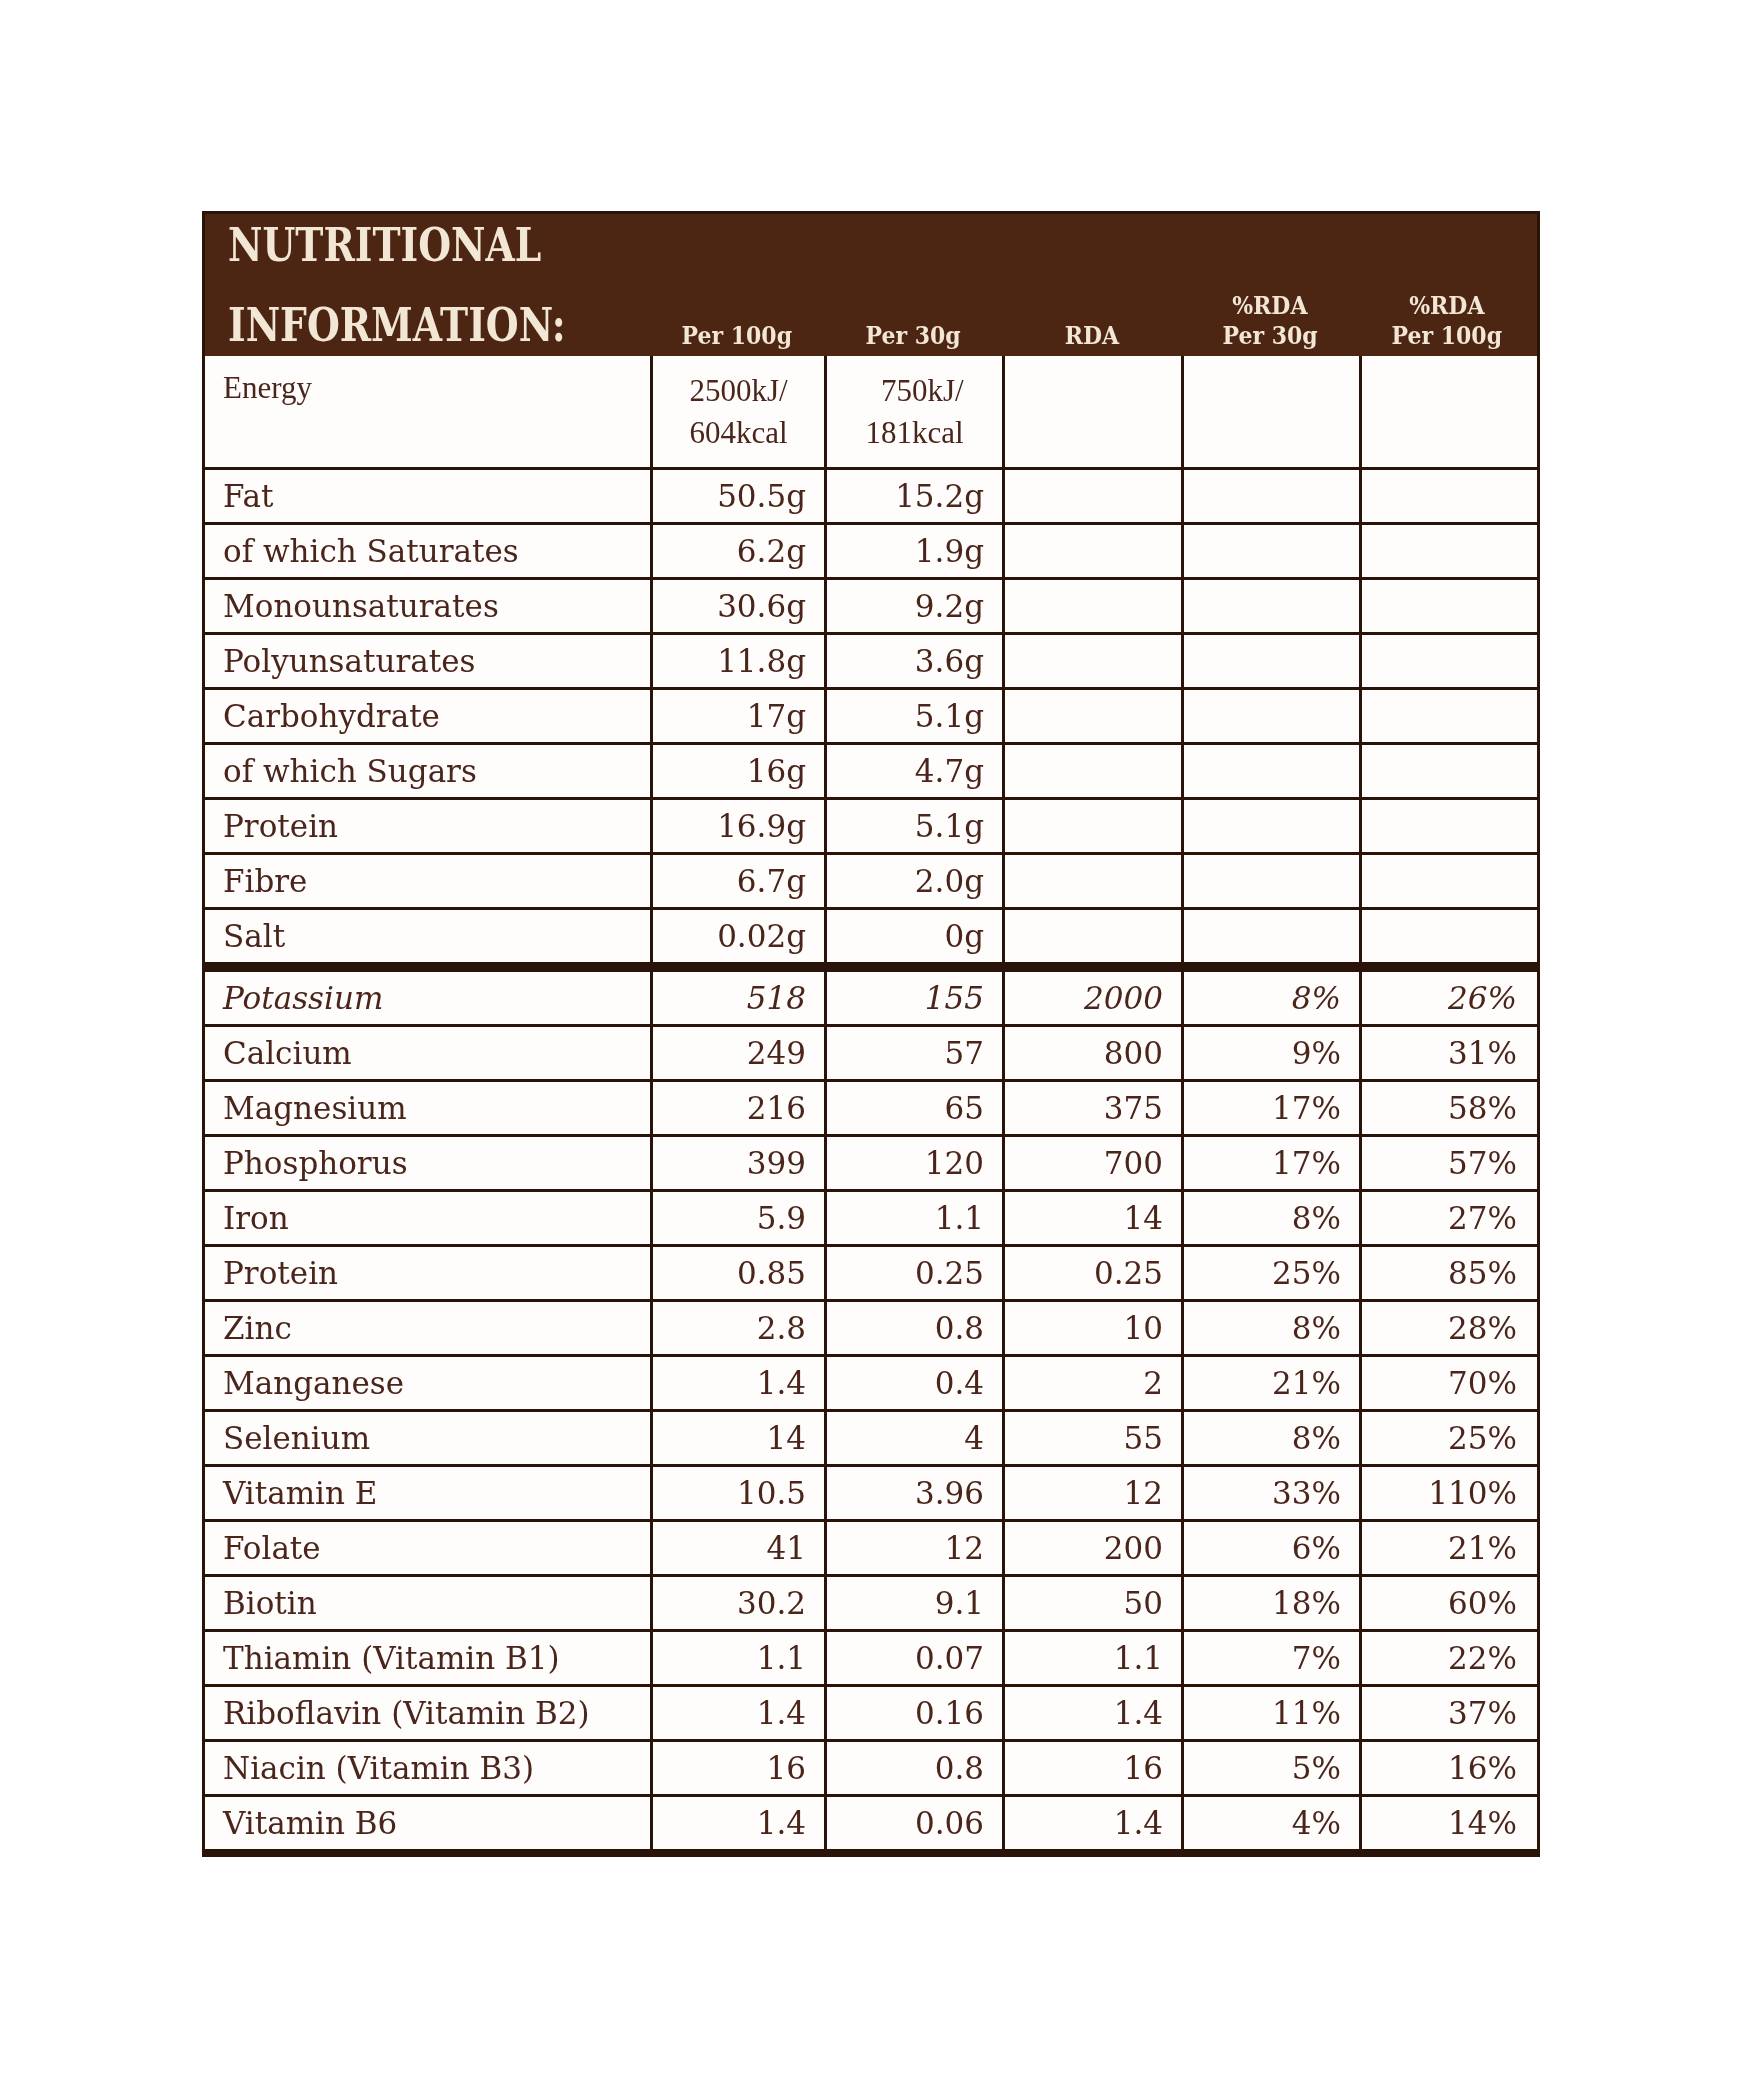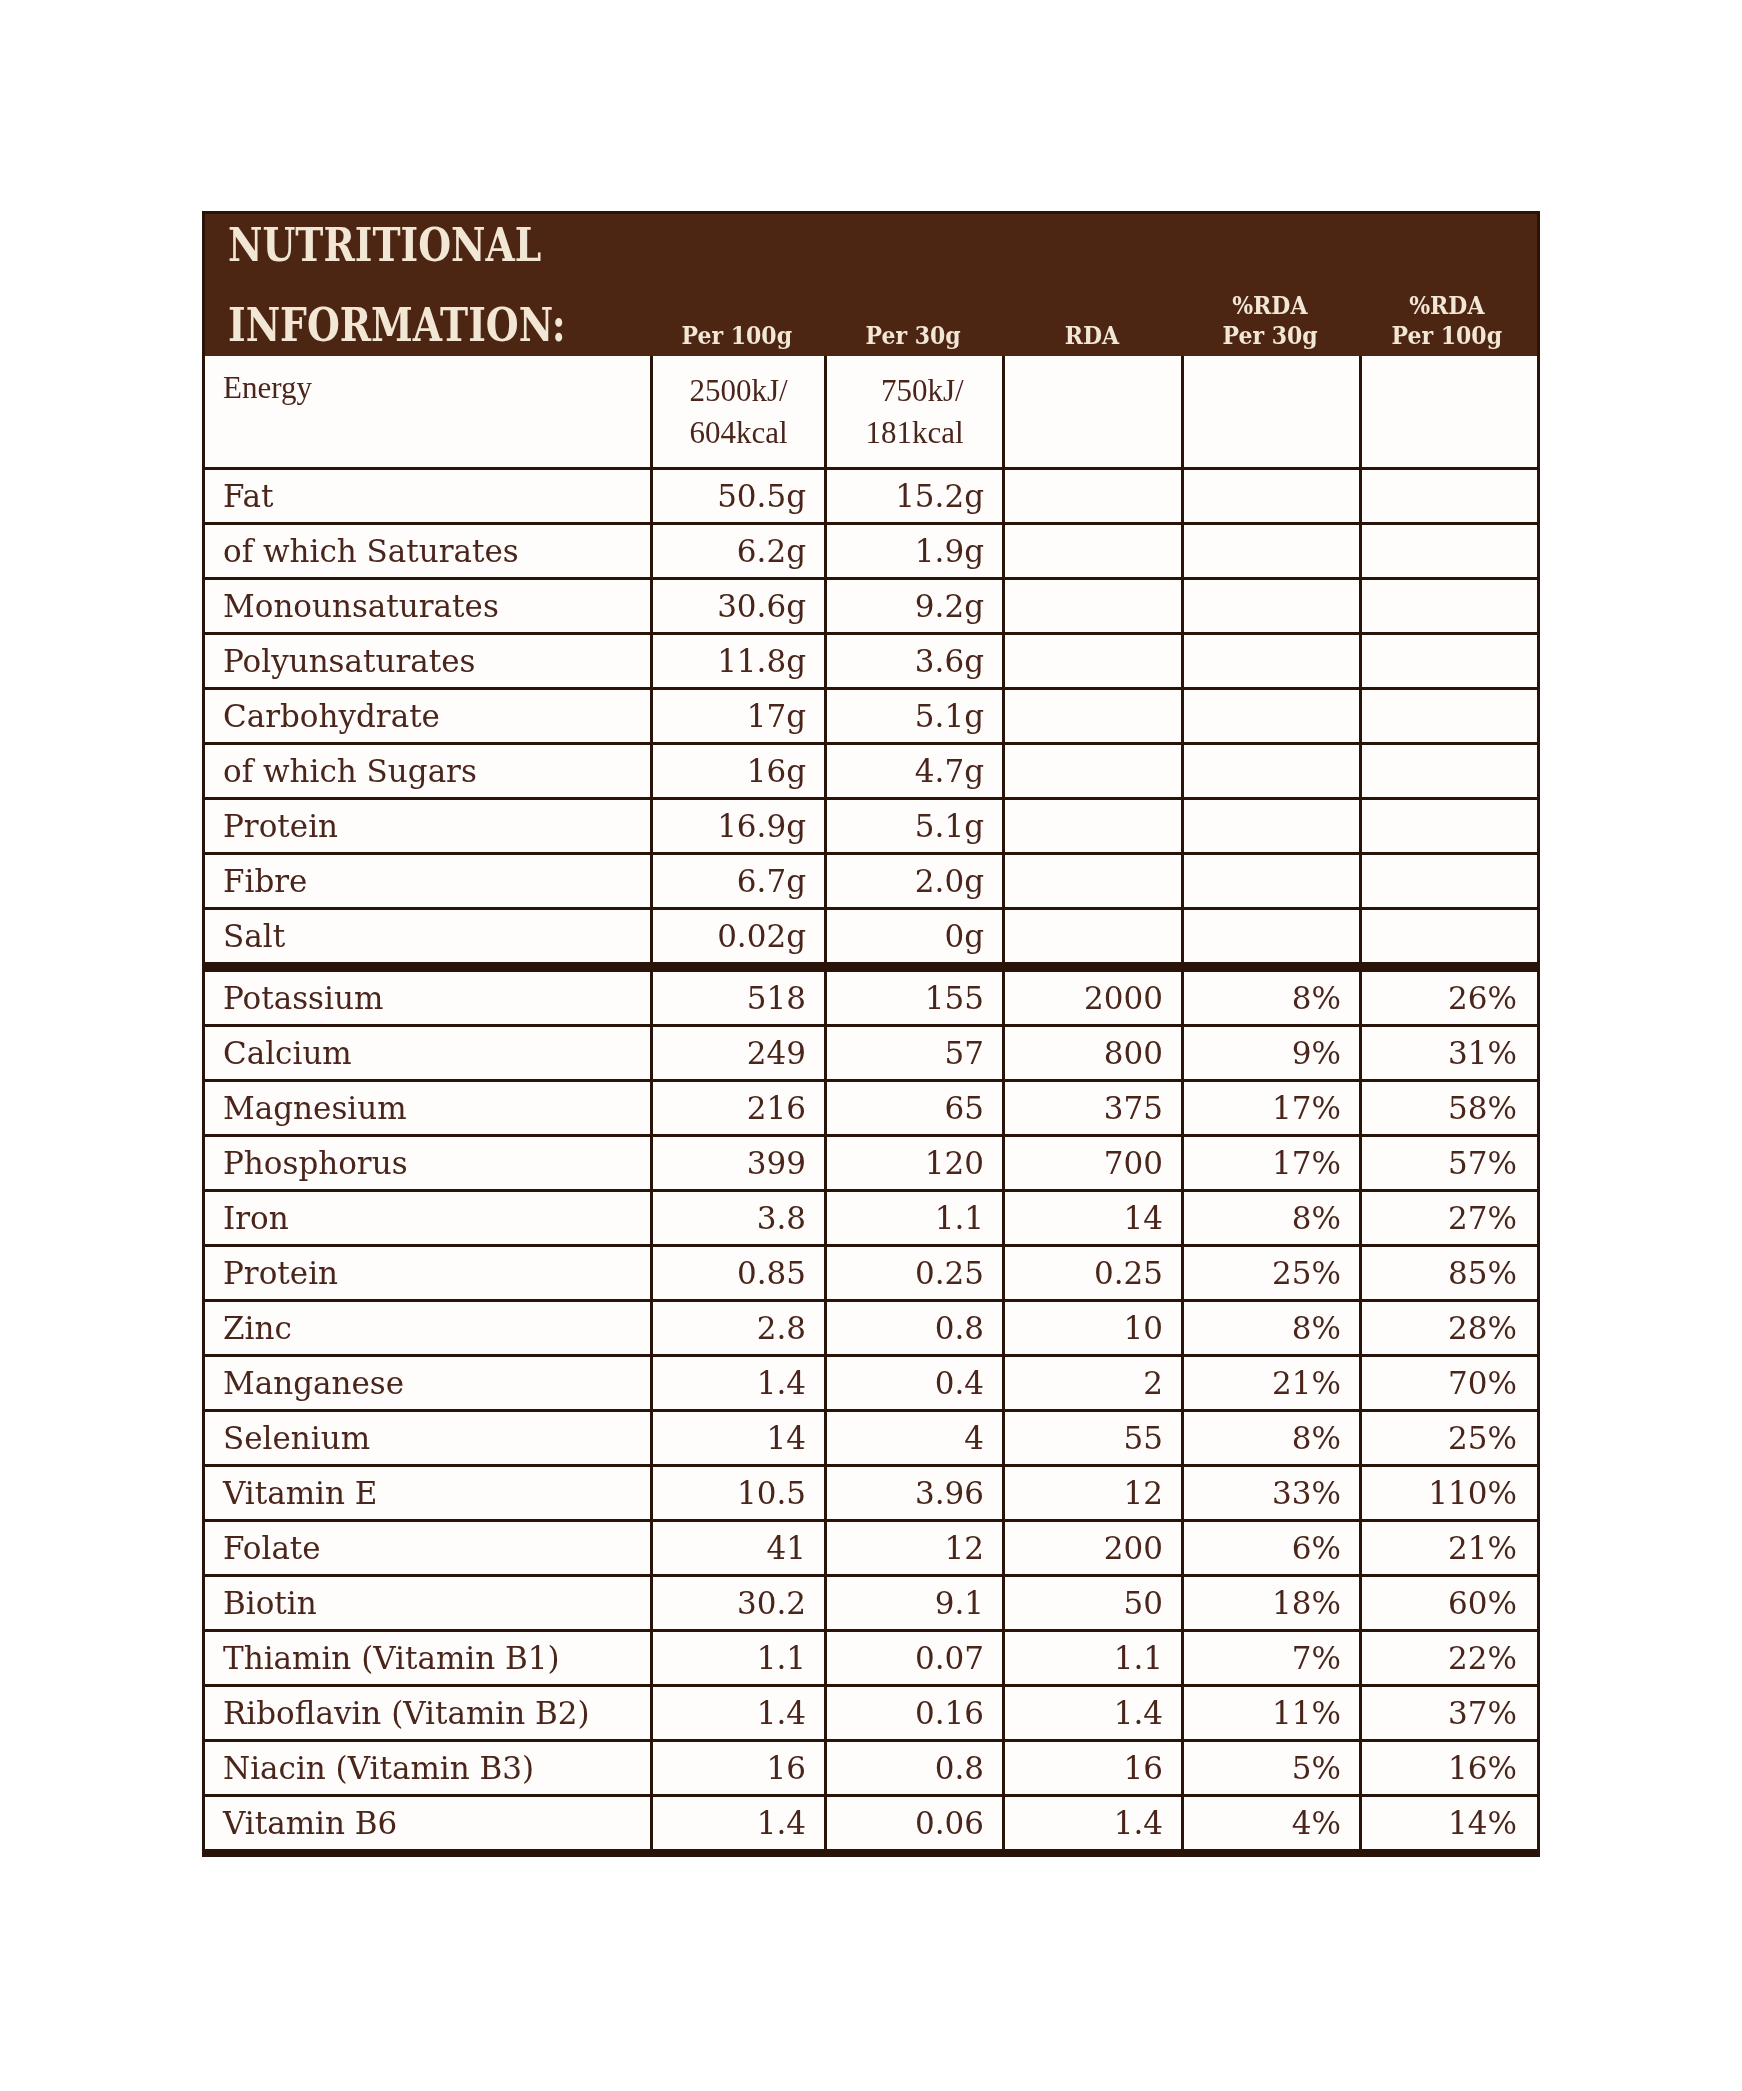--- a/index.html
+++ b/index.html
@@ -78,21 +78,21 @@
   
   .rows { background: #fffdfb; }
   .row {
     display: grid;
     grid-template-columns: 445px 174px 178px 179px 178px 176px;
     min-height: 52px;
     border-top: 3.6px solid #2a1309;
     background: #fffdfb;
   }
   .row:first-child { border-top: none; font-family: Liberation Serif, serif; }
-  .row.section-start { border-top-width: 10.7px; }
+  .row.section-start { border-top-width: 10.7px; font-style: italic; }
   .row.tall { min-height: 111px; }
   .cell {
     box-sizing: border-box;
     display: flex;
     align-items: center;
     font-size: 31px;
     line-height: 36px;
     overflow: hidden;
   }
   .cell + .cell { border-left: 3.6px solid #2a1309; }
@@ -261,21 +261,21 @@
         <div class="row">
     <div class="cell label">Phosphorus</div>
     <div class="cell value">399</div>
     <div class="cell value">120</div>
     <div class="cell value">700</div>
     <div class="cell value">17%</div>
     <div class="cell value">57%</div>
   </div>
         <div class="row">
     <div class="cell label">Iron</div>
-    <div class="cell value">3.8</div>
+    <div class="cell value">5.9</div>
     <div class="cell value">1.1</div>
     <div class="cell value">14</div>
     <div class="cell value">8%</div>
     <div class="cell value">27%</div>
   </div>
         <div class="row">
     <div class="cell label">Protein</div>
     <div class="cell value">0.85</div>
     <div class="cell value">0.25</div>
     <div class="cell value">0.25</div>

